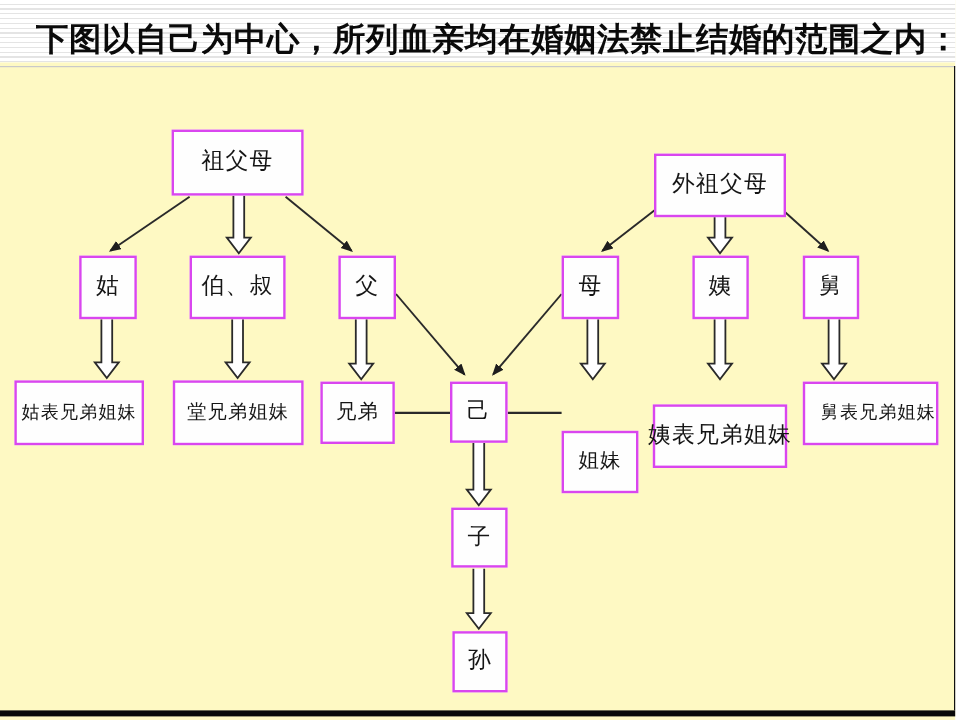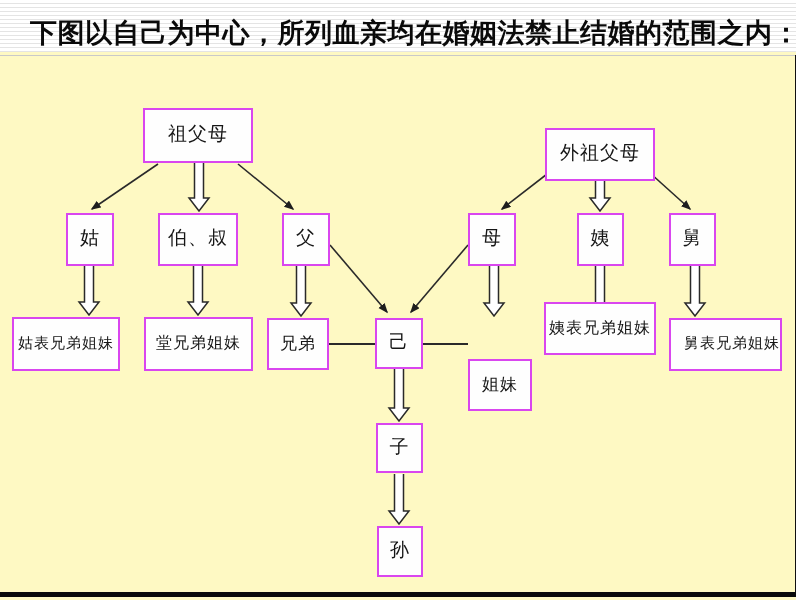--- a/index.html
+++ b/index.html
@@ -97,21 +97,21 @@
         </div>
         <div class="node" style="left: 267px; top: 318px; width: 62px; height: 52px; font-size: 17px;">
           <span>兄弟</span>
         </div>
         <div class="node" style="left: 375px; top: 318px; width: 48px; height: 51px; font-size: 19px;">
           <span>己</span>
         </div>
         <div class="node" style="left: 468px; top: 318px; width: 64px; height: 52px; font-size: 17px; margin-top: 41px;">
           <span>姐妹</span>
         </div>
-        <div class="node" style="left: 544px; top: 302px; width: 112px; height: 53px; font-size: 16px;">
+        <div class="node" style="left: 544px; top: 337px; width: 112px; height: 53px; font-size: 19px;">
           <span>姨表兄弟姐妹</span>
         </div>
         <div class="node" style="left: 669px; top: 318px; width: 113px; height: 53px; font-size: 15px; justify-content: flex-end;">
           <span>舅表兄弟姐妹</span>
         </div>
         <div class="node" style="left: 376px; top: 423px; width: 47px; height: 50px; font-size: 19px;">
           <span>子</span>
         </div>
         <div class="node" style="left: 377px; top: 526px; width: 46px; height: 51px; font-size: 19px;">
           <span>孙</span>

